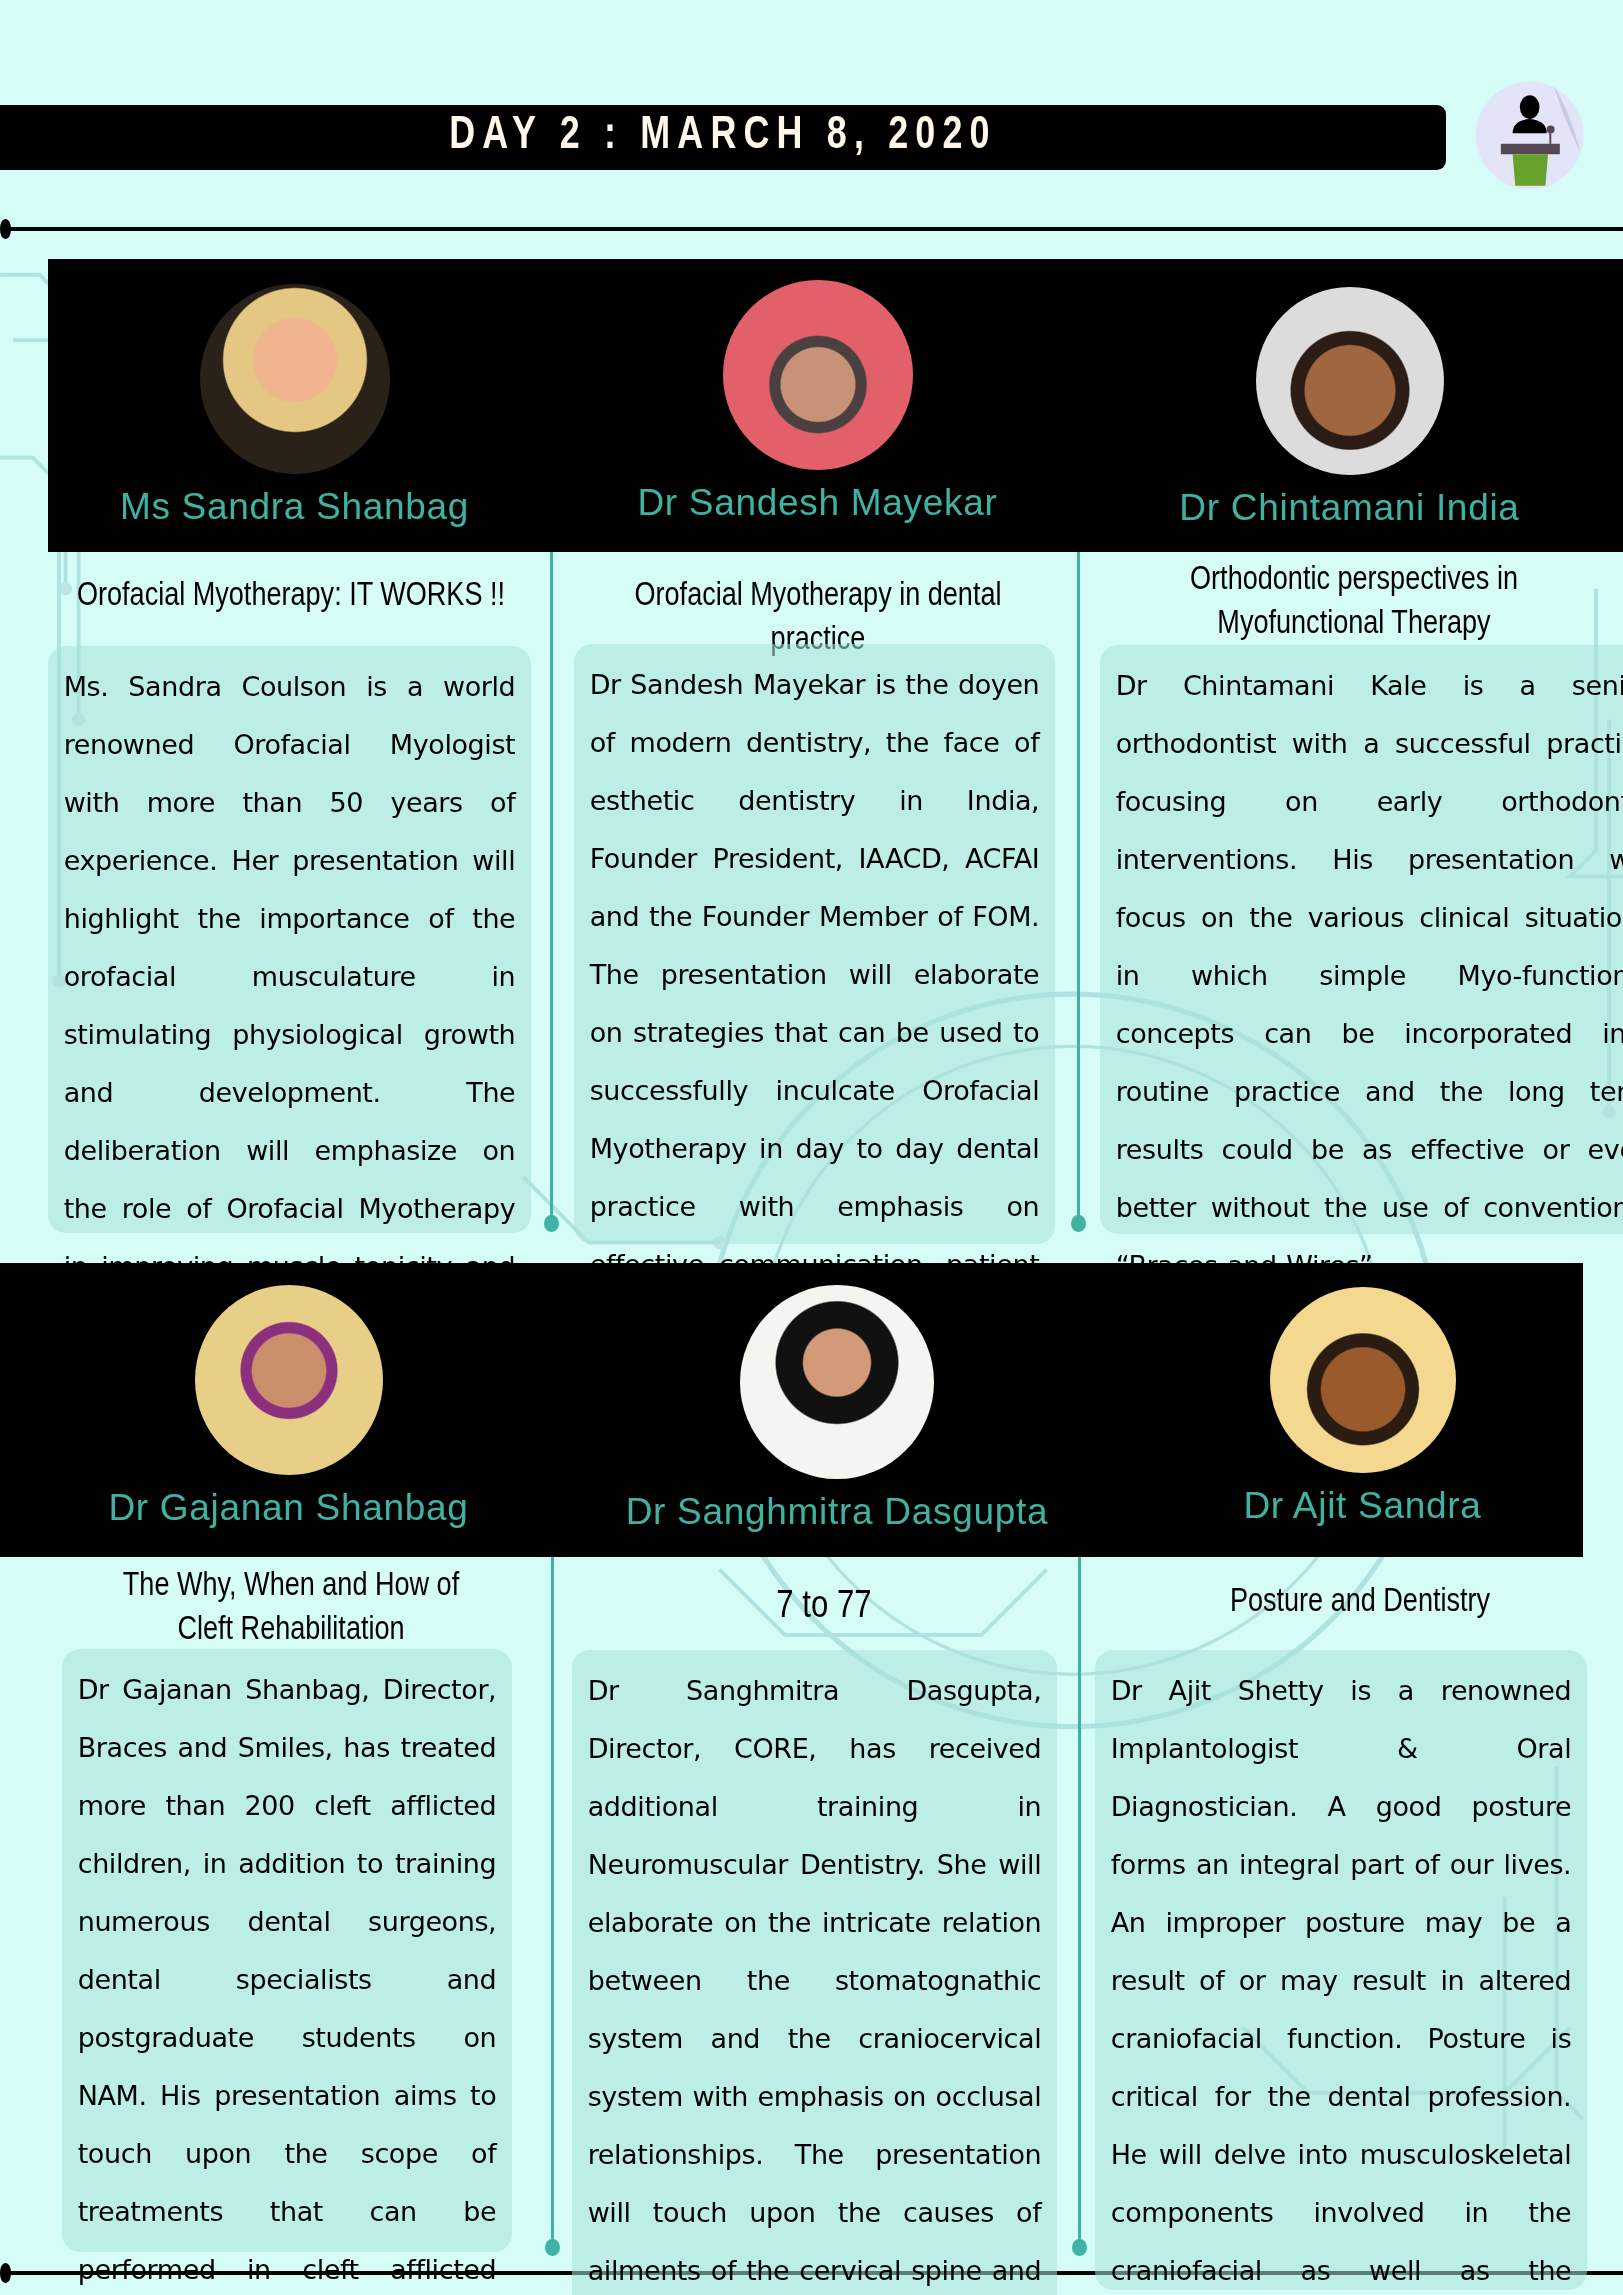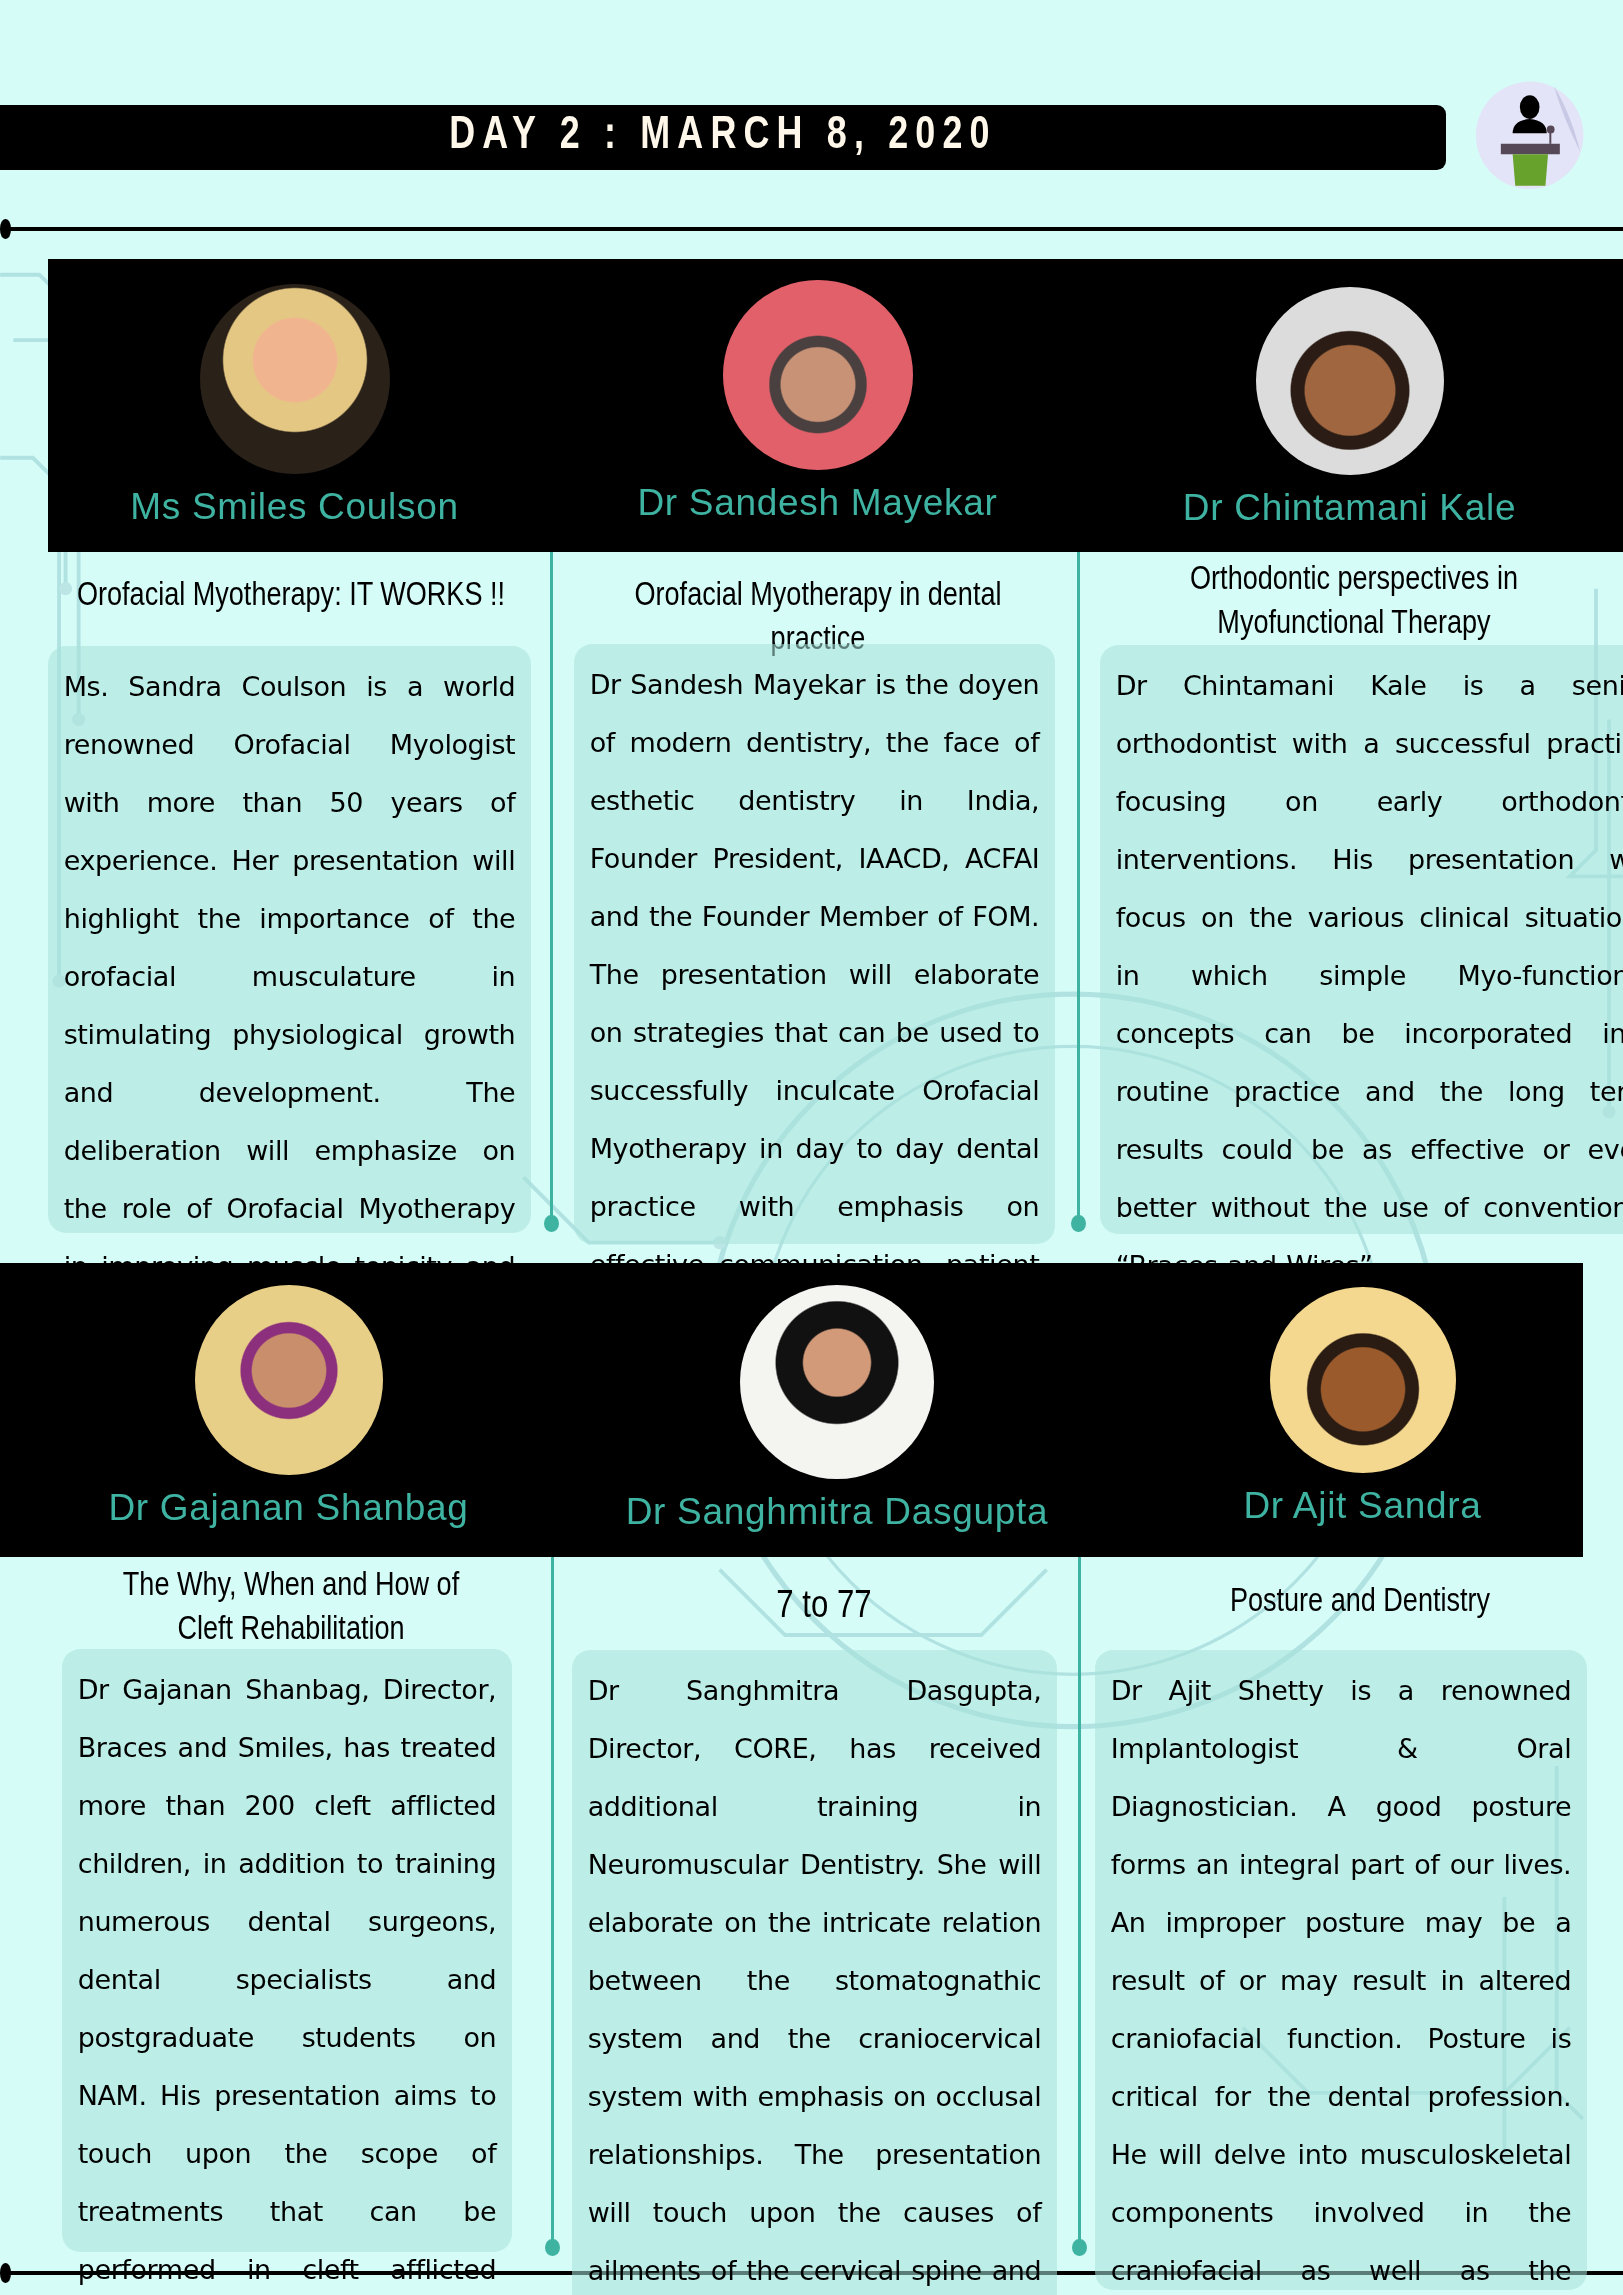--- a/index.html
+++ b/index.html
@@ -112,29 +112,29 @@
   <path d="M44 108 H134 V124 H44 Z" fill="#574857"></path>
   <path d="M62 124 H116 L112 172 H66 Z" fill="#67a22c"></path>
 </svg>
 
 <div class="hline" style="top:227px; width:1618px;"></div>
 
 <div class="band" style="left:48px; top:259px; width:1575px; height:293px;"></div>
 
 <div class="speaker-head" style="left:98px; top:284px; width:393px;">
   <div class="avatar" style="width:190px; height:190px; background:radial-gradient(circle at 50% 40%, #f0b58f 0 28%, #e5c784 29% 48%, #2a2118 49% 100%);"></div>
-  <div class="speaker-name">Ms Smiles Coulson</div>
+  <div class="speaker-name">Ms Sandra Shanbag</div>
 </div>
 <div class="speaker-head" style="left:621px; top:280px; width:393px;">
   <div class="avatar" style="width:190px; height:190px; background:radial-gradient(circle at 50% 55%, #c89276 0 26%, #4a4040 27% 34%, #e2606a 35% 100%);"></div>
   <div class="speaker-name">Dr Sandesh Mayekar</div>
 </div>
 <div class="speaker-head" style="left:1153px; top:287px; width:393px;">
   <div class="avatar" style="width:188px; height:188px; background:radial-gradient(circle at 50% 55%, #a0663f 0 32%, #2b1d15 33% 42%, #dcdcdc 43% 100%);"></div>
-  <div class="speaker-name">Dr Chintamani Kale</div>
+  <div class="speaker-name">Dr Chintamani India</div>
 </div>
 
 <div class="vline" style="left:550px; top:552px; height:671px;"></div>
 <div class="vline" style="left:1077px; top:552px; height:671px;"></div>
 
 <div class="talk-title" style="left:26px; top:572px; width:530px;">
   <span>Orofacial Myotherapy: IT WORKS !!</span>
 </div>
 <div class="talk-title" style="left:550px; top:572px; width:536px;">
   <span>Orofacial Myotherapy in dental practice</span>

